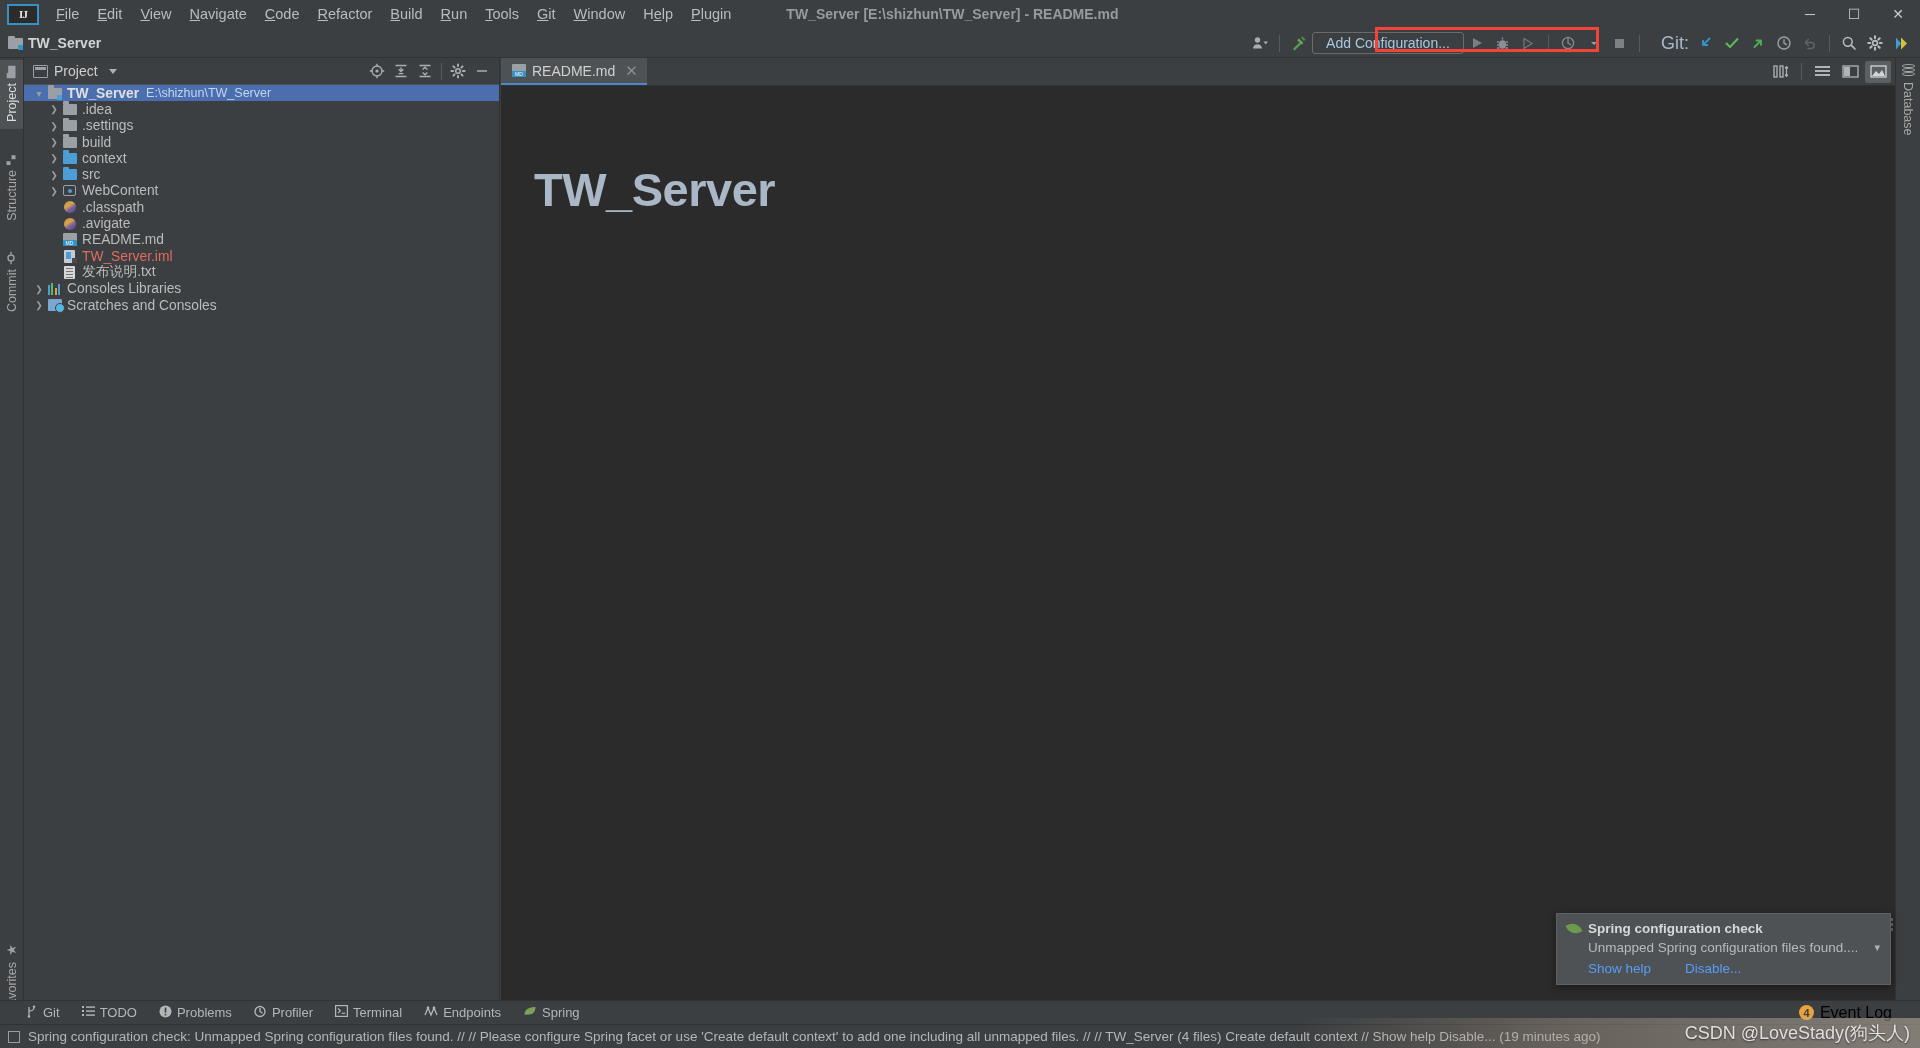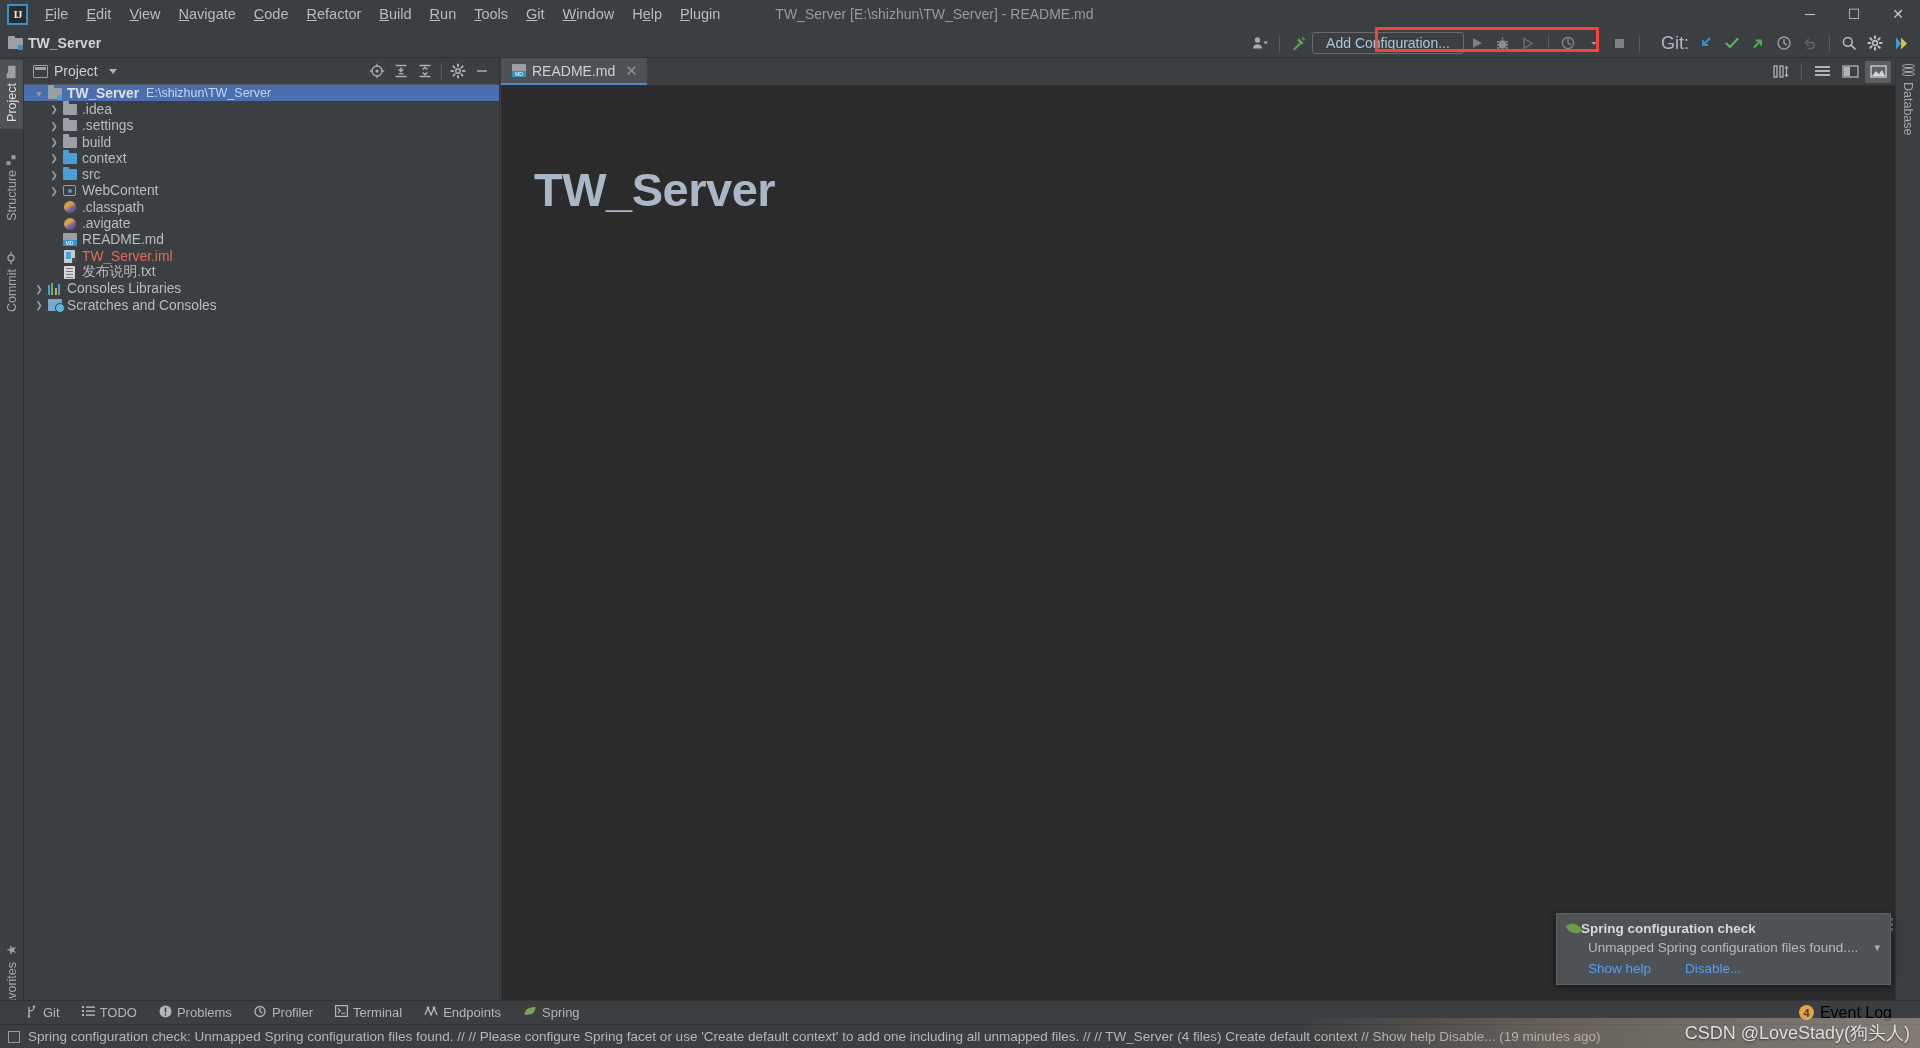--- a/index.html
+++ b/index.html
@@ -13,33 +13,33 @@
   body { position: relative; }
 
   
   #menubar {
     position: absolute; top: 0; left: 0; width: 1920px; height: 28px;
     background: #3c3f41;
     display: flex; align-items: center;
     font-size: 14.5px; color: #bbbbbb;
   }
   #ij-logo {
-    width: 21px; height: 21px; margin-left: 7px; margin-right: 8px;
+    width: 32px; height: 21px; margin-left: 7px; margin-right: 8px;
     border: 2px solid #3592c4; background: #2b2b2b;
     display: flex; align-items: center; justify-content: center;
     font-size: 11px; font-weight: bold; color: #e8e8e8;
     font-family: "Liberation Serif", serif; letter-spacing: -1px;
   }
   .menu-item {
     padding: 3px 9px; color: #bbbbbb; white-space: nowrap;
     cursor: default;
   }
   .menu-item span.mn { text-decoration: underline; }
   #win-title {
-    margin-left: 46px; color: #9a9a9a; font-size: 14px; white-space: nowrap;
+    margin-left: 46px; color: #9a9a9a; font-size: 14px; white-space: nowrap; font-weight: bold;
   }
   #win-ctrls {
     position: absolute; right: 0; top: 0; height: 28px;
     display: flex; align-items: center;
   }
   .wc { width: 44px; height: 28px; display: flex; align-items: center; justify-content: center;
         color: #c9c9c9; font-size: 14px; }
 
   
   #navbar {
@@ -216,21 +216,21 @@
     writing-mode: vertical-rl; color: #a7a7a7; font-size: 12.5px; white-space: nowrap;
   }
 
   
   #balloon {
     position: absolute; left: 1556px; top: 913px; width: 335px; height: 72px;
     background: #4e5254; border: 1px solid #5e6264;
     box-shadow: 0 2px 8px rgba(0,0,0,.45);
     padding: 7px 10px 0 10px; z-index: 40;
   }
-  #b-head { display: flex; align-items: center; }
+  #b-head { display: flex; align-items: center; gap: 7px; }
   .leaf-ic { width: 14px; height: 11px; background: #6a9a4a;
              border-radius: 0 10px 0 10px; transform: rotate(-20deg); }
   #b-title { color: #d8d8d8; font-size: 13.5px; font-weight: bold; }
   #b-body { color: #b9b9b9; font-size: 13.5px; margin-top: 4px; margin-left: 21px;
             display: flex; align-items: center; }
   #b-chev { margin-left: auto; color: #b0b0b0; font-size: 11px; }
   #b-links { margin-top: 6px; margin-left: 21px; display: flex; gap: 34px; }
   .b-link { color: #589df6; font-size: 13.5px; }
 
   

